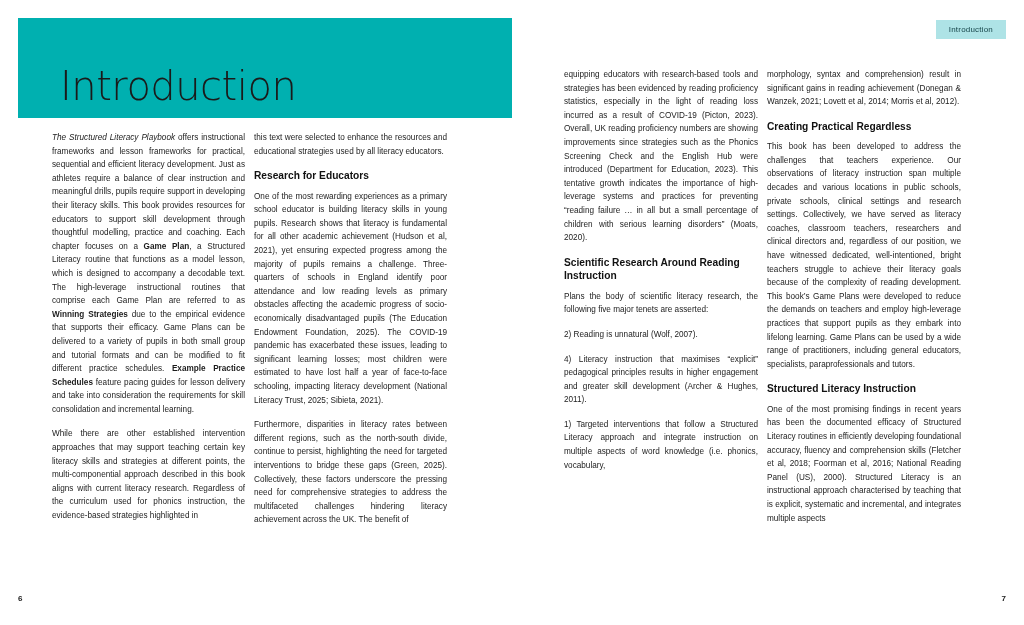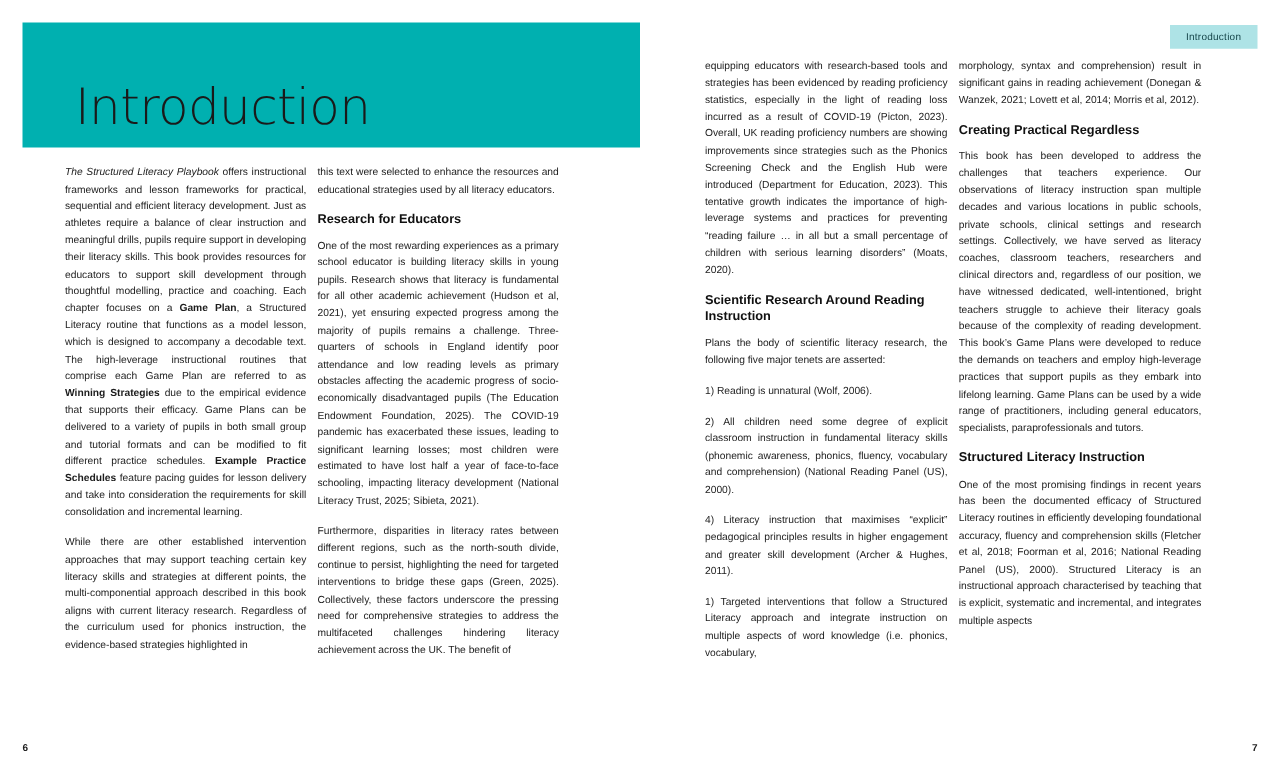--- a/index.html
+++ b/index.html
@@ -91,21 +91,21 @@
     top: 20px;
     background: #aee3e6;
     color: #16454a;
     font-size: 8px;
     padding: 5px 13px 5px 13px;
     letter-spacing: 0.2px;
   }
   .cols-right {
     position: absolute;
     left: 52px;
-    top: 46px;
+    top: 68px;
     width: 412px;
     display: flex;
     gap: 9px;
   }
   .col-r { width: 194px; }
 </style>
 </head>
 <body>
 
 <div class="spread">
@@ -138,22 +138,21 @@
   <div class="page-right">
 
     <div class="running-head">Introduction</div>
 
     <div class="cols-right">
 
       <div class="col-r">
         <p>equipping educators with research-based tools and strategies has been evidenced by reading proficiency statistics, especially in the light of reading loss incurred as a result of COVID-19 (Picton, 2023). Overall, UK reading proficiency numbers are showing improvements since strategies such as the Phonics Screening Check and the English Hub were introduced (Department for Education, 2023). This tentative growth indicates the importance of high-leverage systems and practices for preventing “reading failure … in all but a small percentage of children with serious learning disorders” (Moats, 2020).</p>
         <h2>Scientific Research Around Reading Instruction</h2>
         <p>Plans the body of scientific literacy research, the following five major tenets are asserted:</p>
-        <p>1) Reading is unnatural (Wolf, 2006).</p>
-        <p>2) All children need some degree of explicit classroom instruction in fundamental literacy skills (phonemic awareness, phonics, fluency, vocabulary and comprehension) (National Reading Panel (US), 2000).</p>
+        <p>2) Reading is unnatural (Wolf, 2007).</p>
         <p>4) Literacy instruction that maximises “explicit” pedagogical principles results in higher engagement and greater skill development (Archer &amp; Hughes, 2011).</p>
         <p>1) Targeted interventions that follow a Structured Literacy approach and integrate instruction on multiple aspects of word knowledge (i.e. phonics, vocabulary,</p>
       </div>
 
       <div class="col-r">
         <p>morphology, syntax and comprehension) result in significant gains in reading achievement (Donegan &amp; Wanzek, 2021; Lovett et al, 2014; Morris et al, 2012).</p>
         <h2>Creating Practical Regardless</h2>
         <p>This book has been developed to address the challenges that teachers experience. Our observations of literacy instruction span multiple decades and various locations in public schools, private schools, clinical settings and research settings. Collectively, we have served as literacy coaches, classroom teachers, researchers and clinical directors and, regardless of our position, we have witnessed dedicated, well-intentioned, bright teachers struggle to achieve their literacy goals because of the complexity of reading development. This book’s Game Plans were developed to reduce the demands on teachers and employ high-leverage practices that support pupils as they embark into lifelong learning. Game Plans can be used by a wide range of practitioners, including general educators, specialists, paraprofessionals and tutors.</p>
         <h2>Structured Literacy Instruction</h2>
         <p>One of the most promising findings in recent years has been the documented efficacy of Structured Literacy routines in efficiently developing foundational accuracy, fluency and comprehension skills (Fletcher et al, 2018; Foorman et al, 2016; National Reading Panel (US), 2000). Structured Literacy is an instructional approach characterised by teaching that is explicit, systematic and incremental, and integrates multiple aspects</p>

